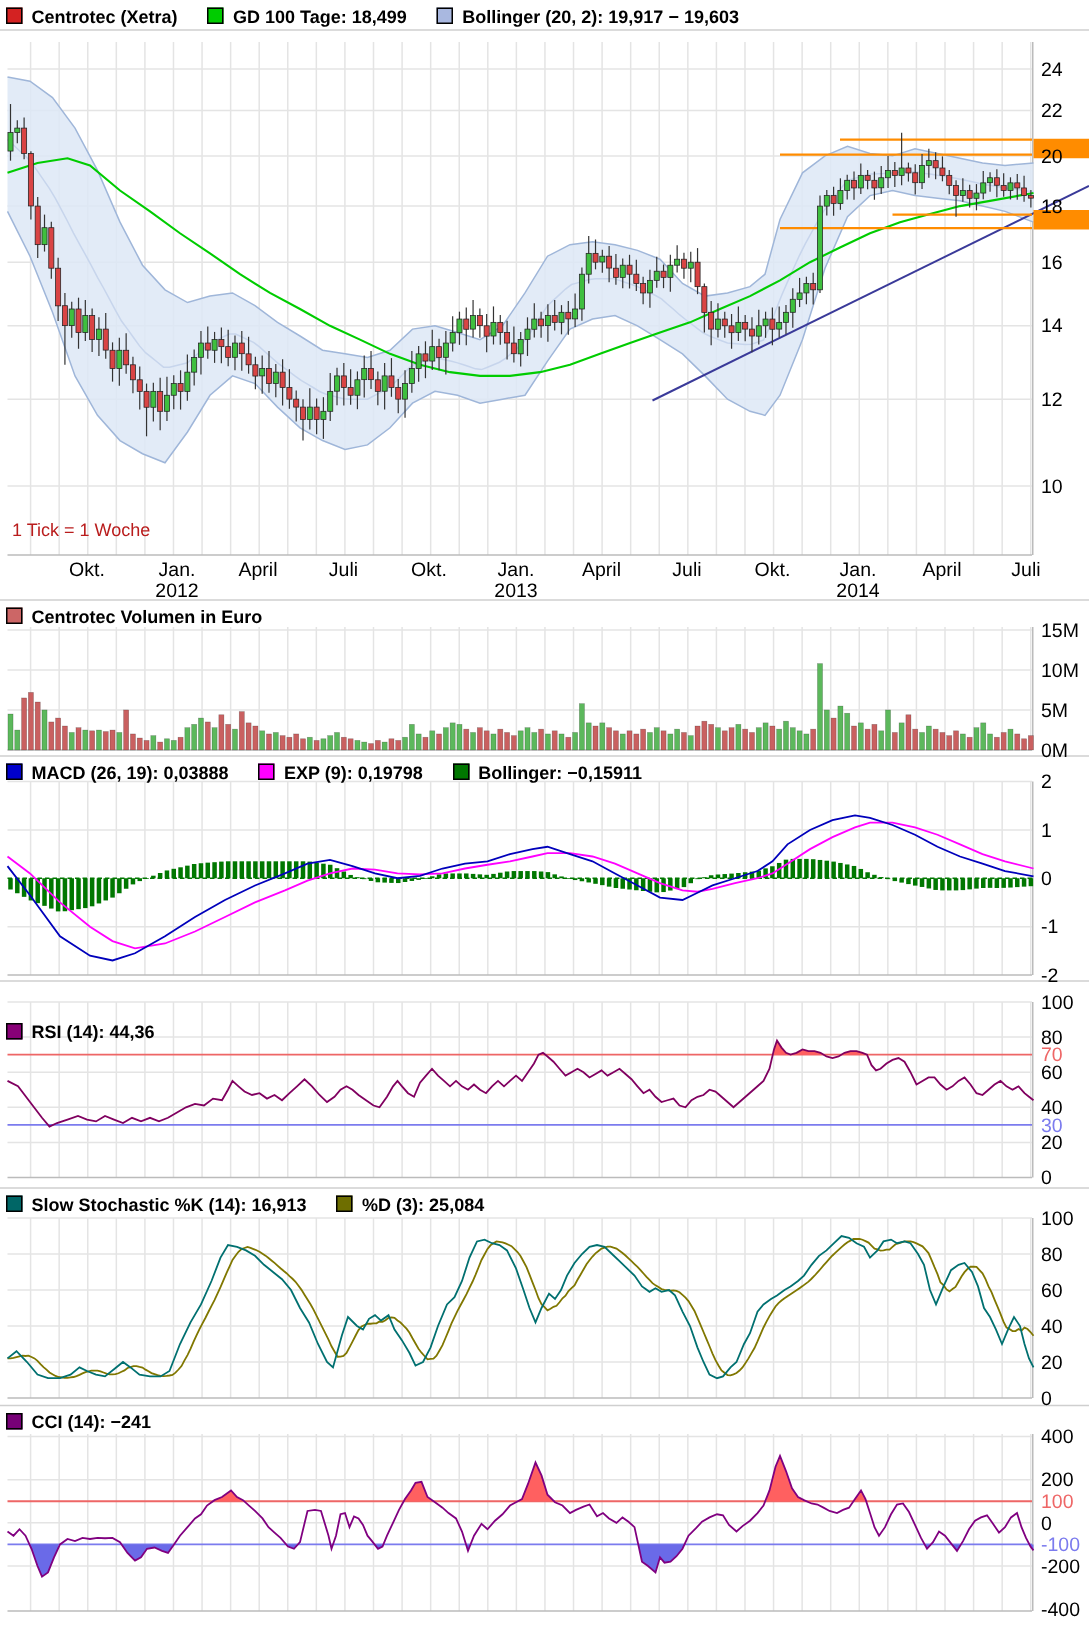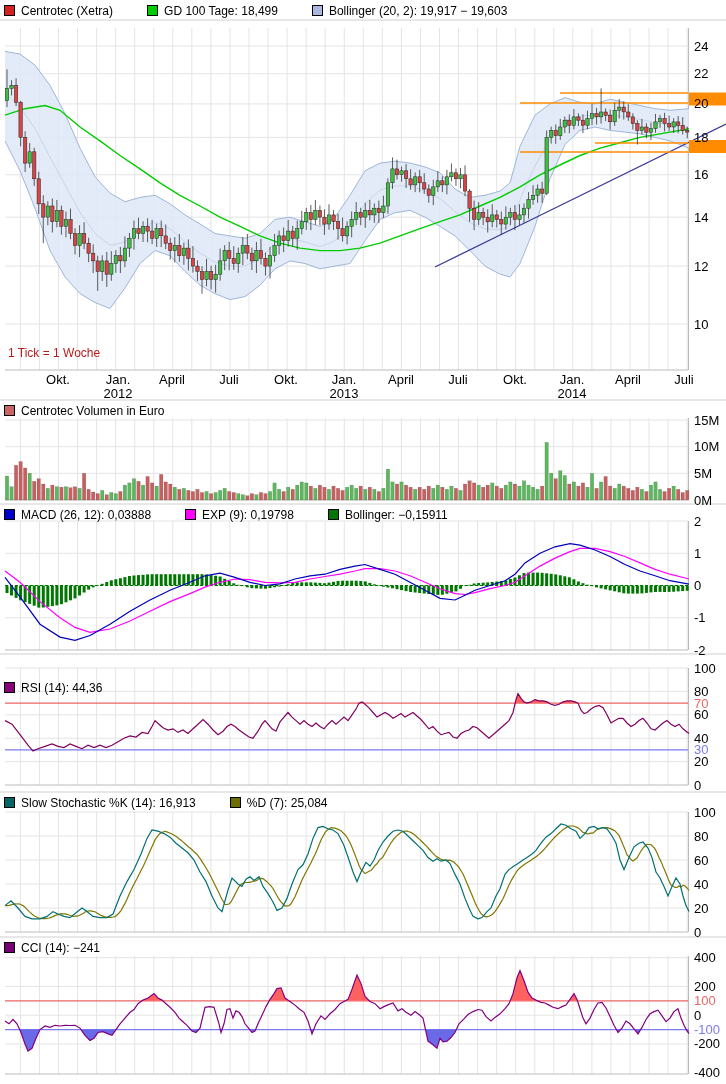--- a/index.html
+++ b/index.html
@@ -1,20 +1,20 @@
 <!DOCTYPE html>
 <html><head>
 <meta charset="utf-8">
 <style>
   html,body{margin:0;padding:0;background:#fff;}
   .stage{position:relative;width:726px;height:1084px;background:#fff;
          font-family:"Liberation Sans",sans-serif;overflow:hidden;}
   svg{position:absolute;left:0;top:0;font-family:"Liberation Sans",sans-serif;}
-  .legend{position:absolute;left:4px;display:flex;gap:34px;align-items:center;
-          font-size:12px;color:#000;height:15px;white-space:nowrap;}
+  .legend{position:absolute;left:4px;display:flex;gap:20px;align-items:center;
+          font-size:12px;color:#000;height:15px;white-space:nowrap;font-weight:bold;}
   .legend .it{display:flex;align-items:center;}
   .legend .sq{width:9px;height:9px;border:1px solid #000;display:inline-block;
               margin-right:6px;flex:0 0 auto;}
   .ticknote{position:absolute;left:8px;top:346px;font-size:12px;color:#b91c1c;}
 </style>
 </head>
 <body>
 
 <div class="stage">
   <svg width="726" height="1084" viewBox="0 0 726 1084">
@@ -1024,21 +1024,21 @@
     </div>
   <div class="legend" style="top:403px">
       <span class="it">
         <span class="sq" style="background: rgb(204, 102, 102);"></span>
         <span>Centrotec Volumen in Euro</span>
       </span>
     </div>
   <div class="legend" style="top:507px">
       <span class="it">
         <span class="sq" style="background: rgb(0, 0, 204);"></span>
-        <span>MACD (26, 12): 0,03888</span>
+        <span>MACD (26, 19): 0,03888</span>
       </span>
       <span class="it">
         <span class="sq" style="background: rgb(255, 0, 255);"></span>
         <span>EXP (9): 0,19798</span>
       </span>
       <span class="it">
         <span class="sq" style="background: rgb(0, 119, 0);"></span>
         <span>Bollinger: −0,15911</span>
       </span>
     </div>
@@ -1048,21 +1048,21 @@
         <span>RSI (14): 44,36</span>
       </span>
     </div>
   <div class="legend" style="top:795px">
       <span class="it">
         <span class="sq" style="background: rgb(0, 102, 102);"></span>
         <span>Slow Stochastic %K (14): 16,913</span>
       </span>
       <span class="it">
         <span class="sq" style="background: rgb(110, 110, 0);"></span>
-        <span>%D (7): 25,084</span>
+        <span>%D (3): 25,084</span>
       </span>
     </div>
   <div class="legend" style="top:940px">
       <span class="it">
         <span class="sq" style="background: rgb(119, 0, 119);"></span>
         <span>CCI (14): −241</span>
       </span>
     </div>
   <div class="ticknote">1 Tick = 1 Woche</div>
 </div>

